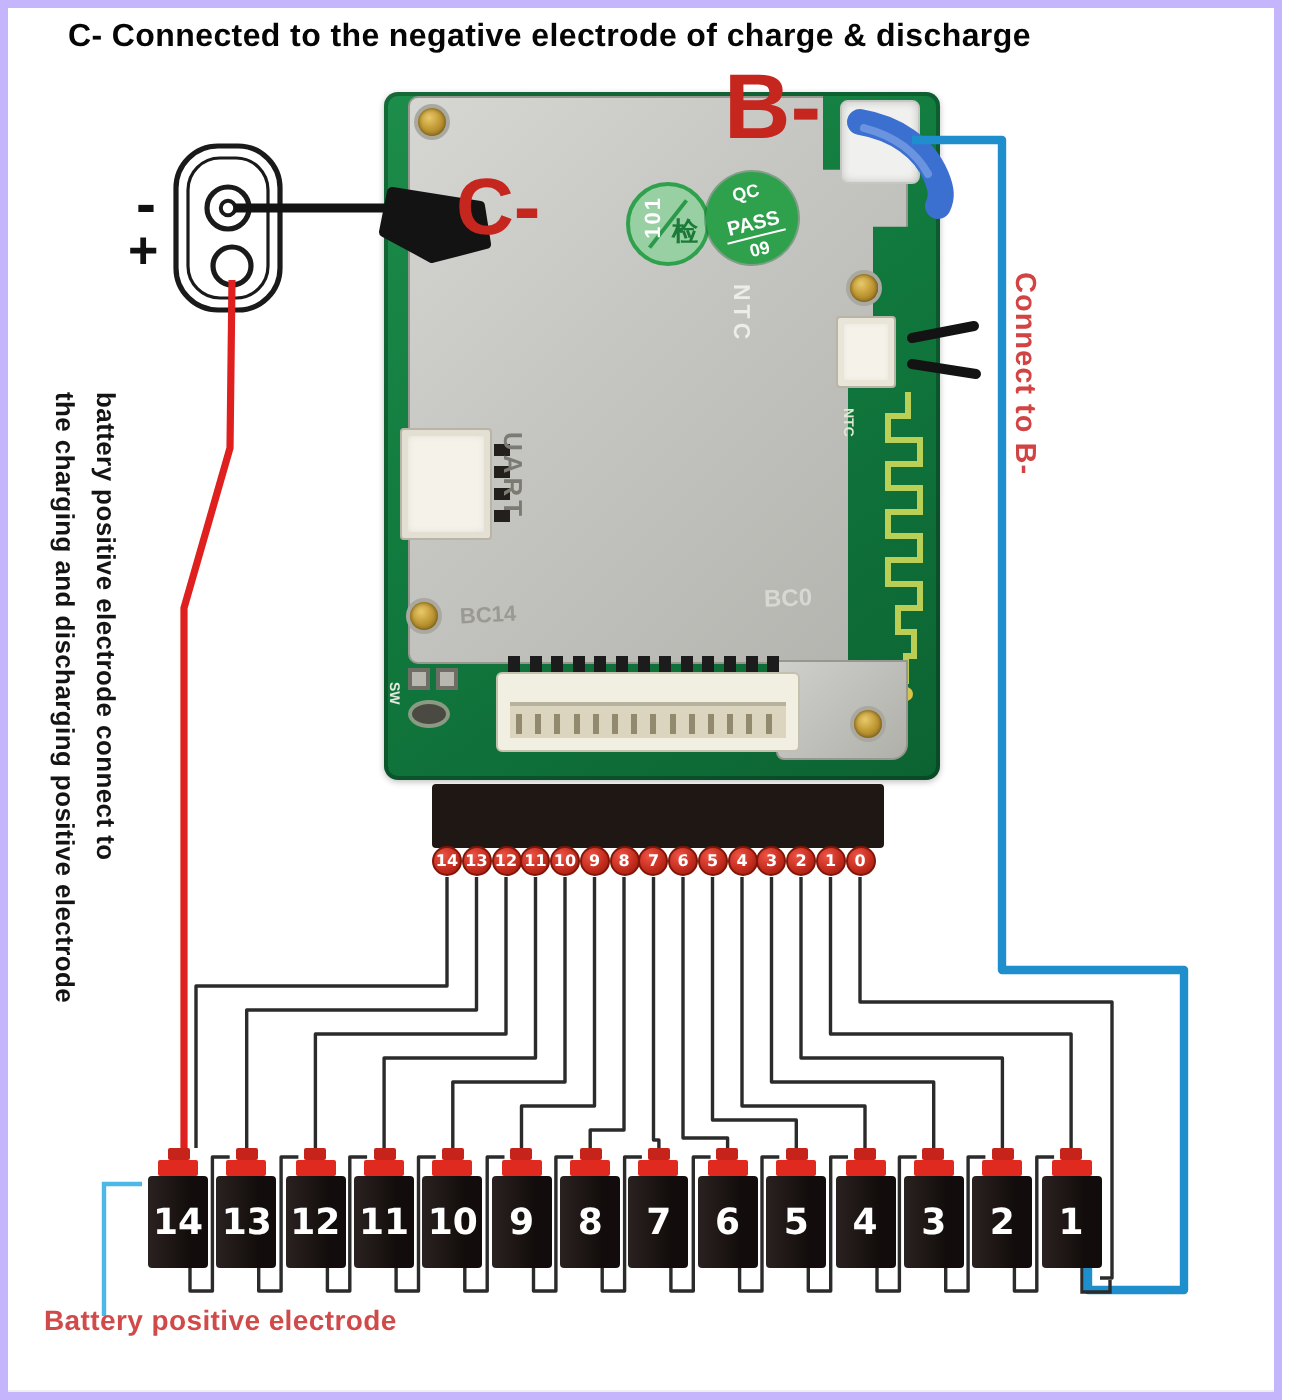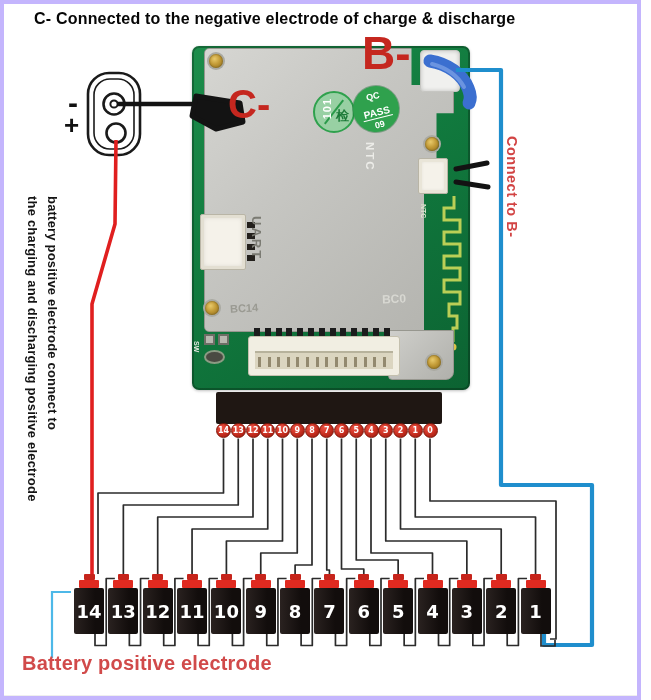--- a/index.html
+++ b/index.html
@@ -8,21 +8,21 @@
   .abs{position:absolute;}
   
   .title{left:30px;top:6px;font-size:16px;font-weight:700;color:#060606;letter-spacing:.2px;}
   .big-red{font-weight:800;color:#c5271f;font-family:"Liberation Sans",sans-serif;line-height:1;}
   .b-minus{left:358px;top:26px;font-size:46px;}
   .c-minus{left:224px;top:80px;font-size:40px;}
   .vtext{writing-mode:vertical-rl;text-orientation:mixed;}
   .connect-b{left:500px;top:132px;font-size:14.5px;font-weight:700;color:#d24444;letter-spacing:.5px;}
   .left-note{left:18px;top:192px;height:378px;font-size:13px;font-weight:600;color:#141414;line-height:1.55;}
   .left-note div{letter-spacing:.2px;}
-  .bottom-label{top:648px;font-size:20px;font-weight:700;color:#d14a4a;letter-spacing:.2px;}
+  .bottom-label{top:648px;font-size:14px;font-weight:700;color:#d14a4a;letter-spacing:.2px;}
   .plug-sign{color:#111;font-weight:700;}
   
   #board{left:188px;top:42px;width:278px;height:344px;}
   .pcb{left:0;top:0;width:278px;height:344px;border-radius:7px;
        background:linear-gradient(145deg,#1d8d4b 0%,#117a3e 45%,#0c6332 100%);
        box-shadow:inset 0 0 0 2px rgba(0,0,0,.25), 0 1px 3px rgba(0,0,0,.25);}
   .cover{left:12px;top:2px;width:250px;height:284px;
          background:linear-gradient(135deg,#d6d6d2 0%,#c6c6c2 40%,#b3b3ae 100%);
          border:1px solid #97978f;box-sizing:border-box;border-radius:5px;
          clip-path:polygon(0 0,83% 0,83% 13%,100% 13%,100% 23%,93% 23%,93% 50%,88% 50%,88% 100%,0 100%);}

